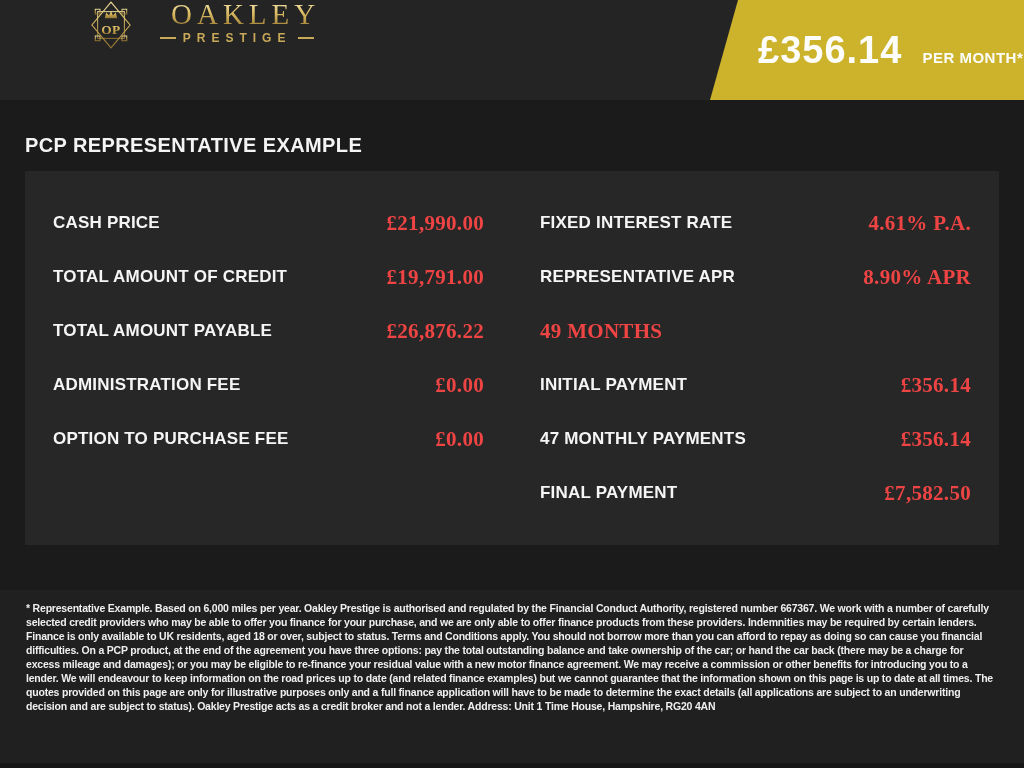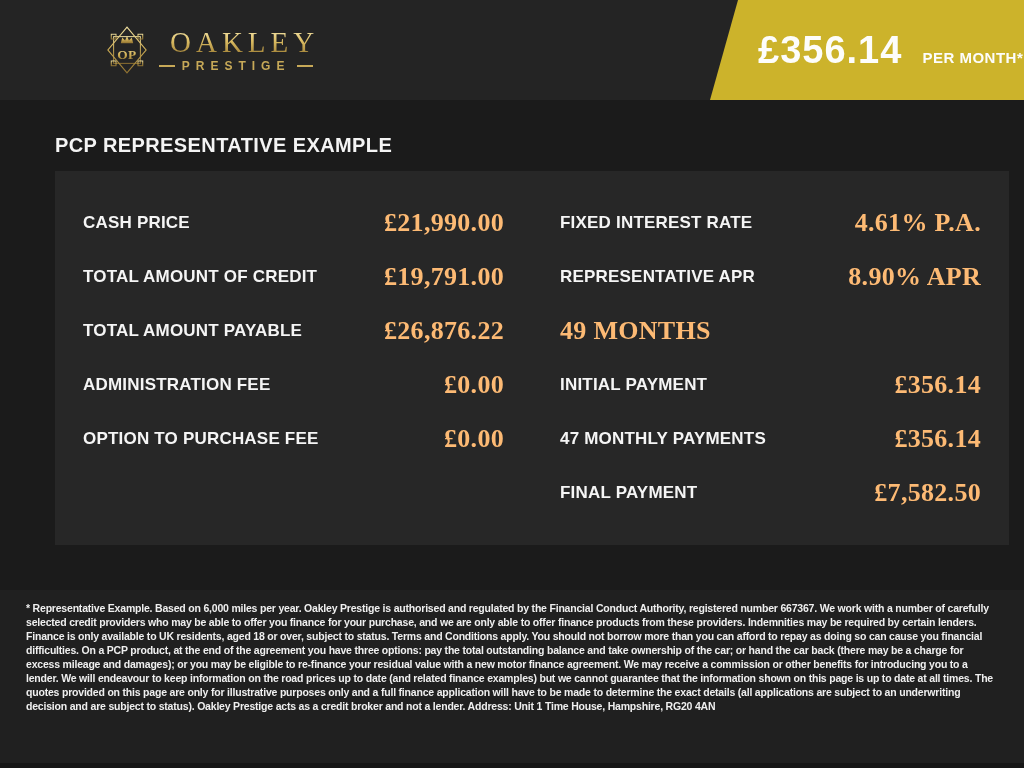--- a/index.html
+++ b/index.html
@@ -7,22 +7,22 @@
     width:1024px;height:768px;overflow:hidden;
     background:#1b1b1b;
     font-family:"Liberation Sans",sans-serif;
     -webkit-font-smoothing:antialiased;
   }
   
   .header{
     position:relative;height:100px;background:#242424;
   }
   .logo{
-    position:absolute;left:106px;top:0;height:100px;
-    display:flex;align-items:center;gap:5px;cursor:pointer;
+    position:absolute;left:90px;top:0;height:100px;
+    display:flex;gap:22px;cursor:pointer;
   }
   .emblem{width:42px;height:50px;display:block;}
   .wordmark{display:flex;flex-direction:column;align-items:center;}
   .wordmark-title{
     font-family:"Liberation Serif",serif;
     font-size:29px;font-weight:400;letter-spacing:5px;
     color:#d8bb63;line-height:1;margin-left:17px;
   }
   @supports ((-webkit-background-clip:text) or (background-clip:text)){
     .wordmark-title{
@@ -43,38 +43,38 @@
     display:flex;align-items:center;padding-left:48px;box-sizing:border-box;
   }
   .banner-amount{
     color:#fdfdfb;font-size:38px;font-weight:700;letter-spacing:1px;
   }
   .banner-period{
     color:#fdfdfb;font-size:15px;font-weight:700;letter-spacing:.5px;
     margin-left:20px;transform:translateY(7px);
   }
   
-  .main{height:490px;background:#1b1b1b;padding:0 15px;box-sizing:border-box;margin-left:40px;}
+  .main{height:490px;background:#1b1b1b;padding:0 25px;box-sizing:border-box;}
   .page-title{
     margin:0;padding-top:34px;
     color:#f4f4f4;font-size:20px;font-weight:700;letter-spacing:.4px;
   }
   .panels{display:flex;margin-top:14px;}
   .panel{
     flex:1;background:#272727;padding:25px 28px;box-sizing:border-box;height:374px;
   }
   .frow{
     height:54px;display:flex;justify-content:space-between;align-items:center;
   }
   .flabel{
     color:#f5f5f5;font-size:17px;font-weight:700;letter-spacing:.2px;
   }
   .fvalue{
     font-family:"Liberation Serif",serif;
-    color:#fdba74;font-size:26px;font-weight:700;letter-spacing:.3px;
+    color:#ef4444;font-size:21px;font-weight:700;letter-spacing:.3px;
   }
   
   .footer{
     height:178px;background:#202020;box-sizing:border-box;
     padding:11px 26px 0 26px;position:relative;
   }
   .disclaimer{
     color:#efefef;font-size:10.5px;font-weight:700;letter-spacing:-.2px;
     line-height:14px;max-width:980px;
   }

